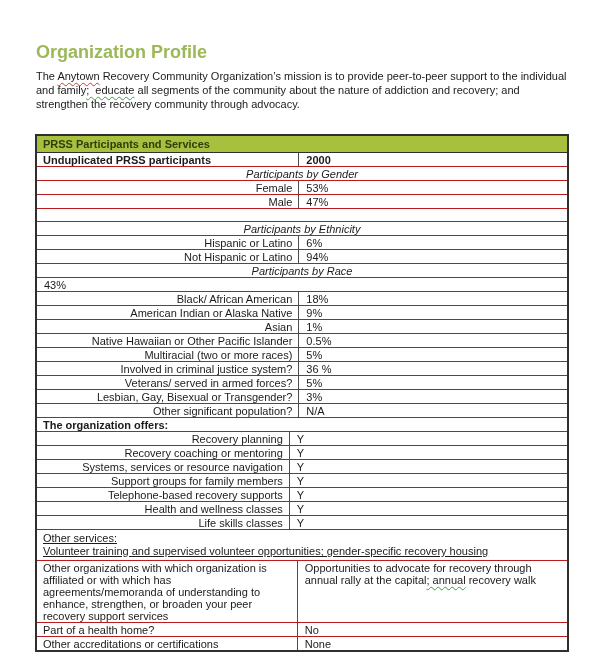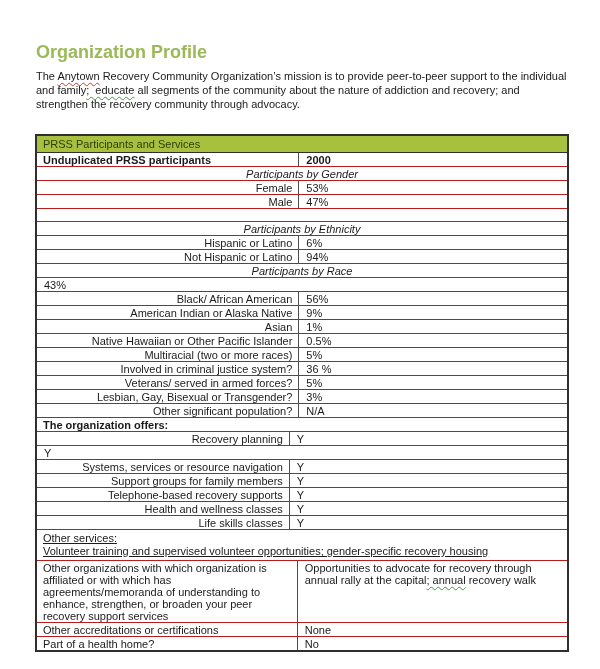--- a/index.html
+++ b/index.html
@@ -27,21 +27,21 @@
   }
   .squig-red   { text-decoration: underline wavy #cc3a2f 1px; text-underline-offset: 2px; }
   .squig-green { text-decoration: underline wavy #3f9b3f 1px; text-underline-offset: 2px; margin-top: 36px; }
 
   .prss {
     width: 534px;
     border: 2px solid #2f2f2f;
     font-size: 11px;
   }
   .t-header {
-    font-weight: 400;
+    font-weight: 700;
     padding: 2px 6px 2px 6px;
     line-height: 12px;
     border-bottom: 1px solid #2f2f2f;
   }
   .row { display: flex; border-bottom: 1px solid #b91c1c; min-height: 13px; line-height: 12px; }
   .group:last-child .row:last-child { border-bottom: none; }
 
   .cl { width: 49.5%; border-right: 1px solid #4d4d4d; text-align: right; padding: 1px 6px 0 6px; }
   .cv { flex: 1; padding: 1px 7px 0 7px; }
   .cf { width: 100%; padding: 1px 6px 0 6px; }
@@ -97,21 +97,21 @@
             <div class="cv">94%</div>
           </div>
           <div class="row row-section">
             <div class="cf">Participants by Race</div>
           </div>
           <div class="row row-kv">
             <div class="cv">43%</div>
           </div>
           <div class="row row-kv">
             <div class="cl">Black/ African American</div>
-            <div class="cv">56%</div>
+            <div class="cv">18%</div>
           </div>
           <div class="row row-kv">
             <div class="cl">American Indian or Alaska Native</div>
             <div class="cv">9%</div>
           </div>
           <div class="row row-kv">
             <div class="cl">Asian</div>
             <div class="cv">1%</div>
           </div>
           <div class="row row-kv">
@@ -141,20 +141,21 @@
         </div>
         <div class="group g-offers">
           <div class="row row-full">
             <div class="cf">The organization offers:</div>
           </div>
           <div class="row row-kv">
             <div class="cl">Recovery planning</div>
             <div class="cv">Y</div>
           </div>
           <div class="row row-kv">
+            <div class="cl">Recovery coaching or mentoring</div>
             <div class="cv">Y</div>
           </div>
           <div class="row row-kv">
             <div class="cl">Systems, services or resource navigation</div>
             <div class="cv">Y</div>
           </div>
           <div class="row row-kv">
             <div class="cl">Support groups for family members</div>
             <div class="cv">Y</div>
           </div>
@@ -176,23 +177,23 @@
             <div class="cf">
               <div>Other services:</div>
               <div>Volunteer training and supervised volunteer opportunities; gender-specific recovery housing</div>
             </div>
           </div>
           <div class="row row-kv">
             <div class="cl">Other organizations with which organization is affiliated or with which has agreements/memoranda of understanding to enhance, strengthen, or broaden your peer recovery support services</div>
             <div class="cv"><span>Opportunities to advocate for recovery through annual rally at the capital</span><span class="squig-green">; annual</span><span> recovery walk</span></div>
           </div>
           <div class="row row-kv">
+            <div class="cl">Part of a health home?</div>
+            <div class="cv">No</div>
+          </div>
+          <div class="row row-kv">
             <div class="cl">Other accreditations or certifications</div>
             <div class="cv">None</div>
-          </div>
-          <div class="row row-kv">
-            <div class="cl">Part of a health home?</div>
-            <div class="cv">No</div>
           </div>
         </div>
       </div>
   </div>
 </div>
 
 </body></html>

